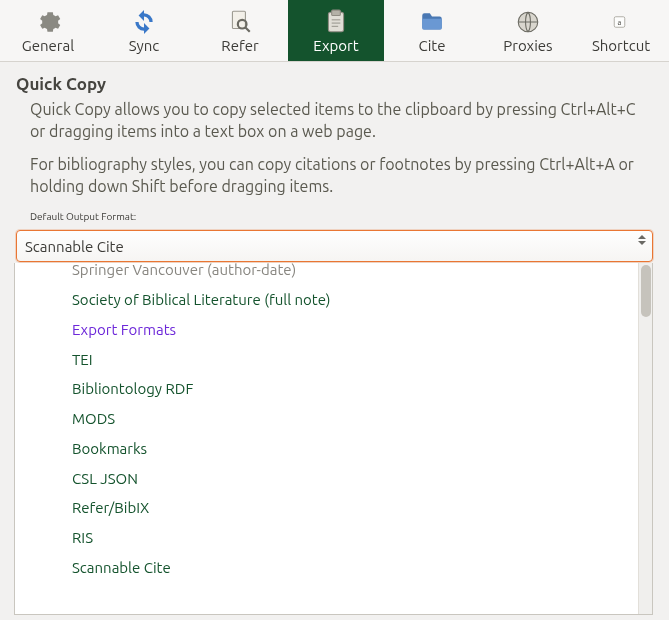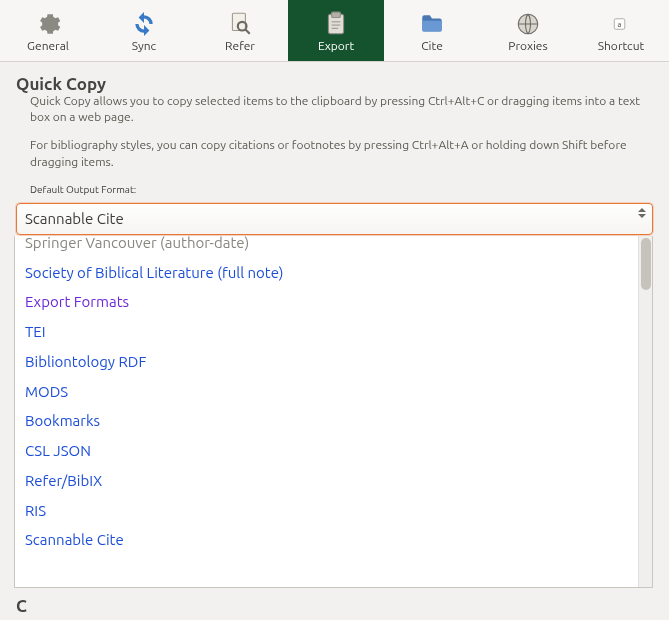--- a/index.html
+++ b/index.html
@@ -35,32 +35,33 @@
   }
   .tool-item .icon {
     width: 28px;
     height: 28px;
     display: flex;
     align-items: center;
     justify-content: center;
     margin-bottom: 1px;
   }
   .tool-item .label {
-    font-size: 12px;
+    font-size: 15px;
   }
   .page {
     padding: 12px 16px 0 16px;
   }
   .section-title {
     font-size: 17px;
     font-weight: bold;
     color: #464540;
+    margin-bottom: 6px;
   }
   .helptext {
-    font-size: 12px;
+    font-size: 16px;
     color: #5a594f;
     line-height: 1.35;
     margin-bottom: 12px;
     padding-left: 14px;
   }
   .field-label {
     font-size: 10px;
     color: #3c3b37;
     margin: 14px 0 2px 14px;
   }
@@ -95,27 +96,28 @@
   .combo .stepper .down { border-top: 4px solid #6a6964; }
 
   .dropdown {
     position: relative;
     margin: 1px 16px 0 14px;
     background: #ffffff;
     border: 1px solid #c9c6bf;
     border-top: none;
     height: 352px;
     overflow: hidden;
+    padding-left: 47px;
   }
   .dropdown-inner {
     padding: 0 2px;
   }
   .opt {
     font-size: 15px;
-    color: #1d4ed8;
+    color: #14532d;
     padding: 4px 8px;
     line-height: 1.45;
     cursor: default;
   }
   .opt.clipped {
     color: #888680;
     margin-top: -8px;
   }
   .opt.header {
     color: #6d28d9;

